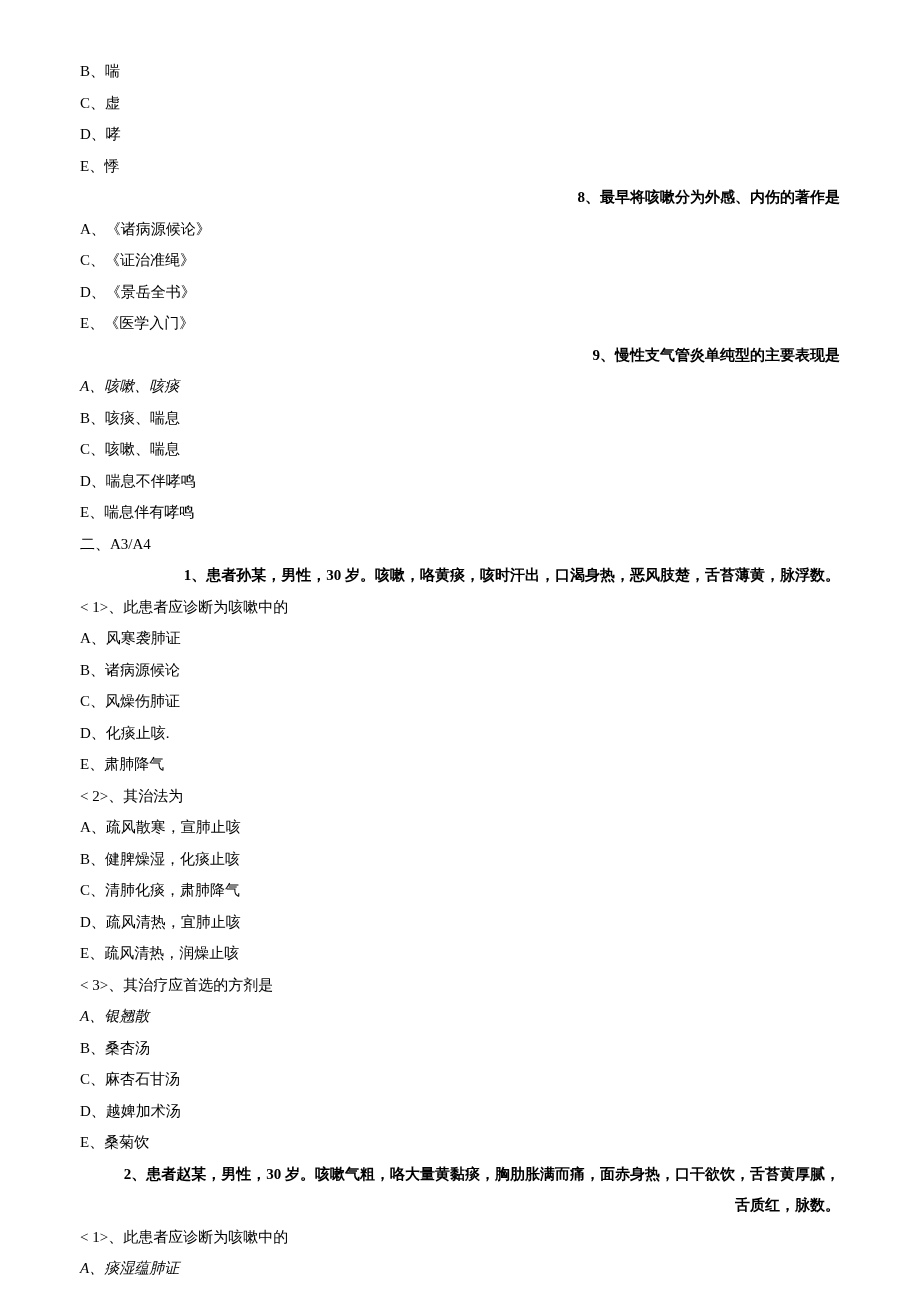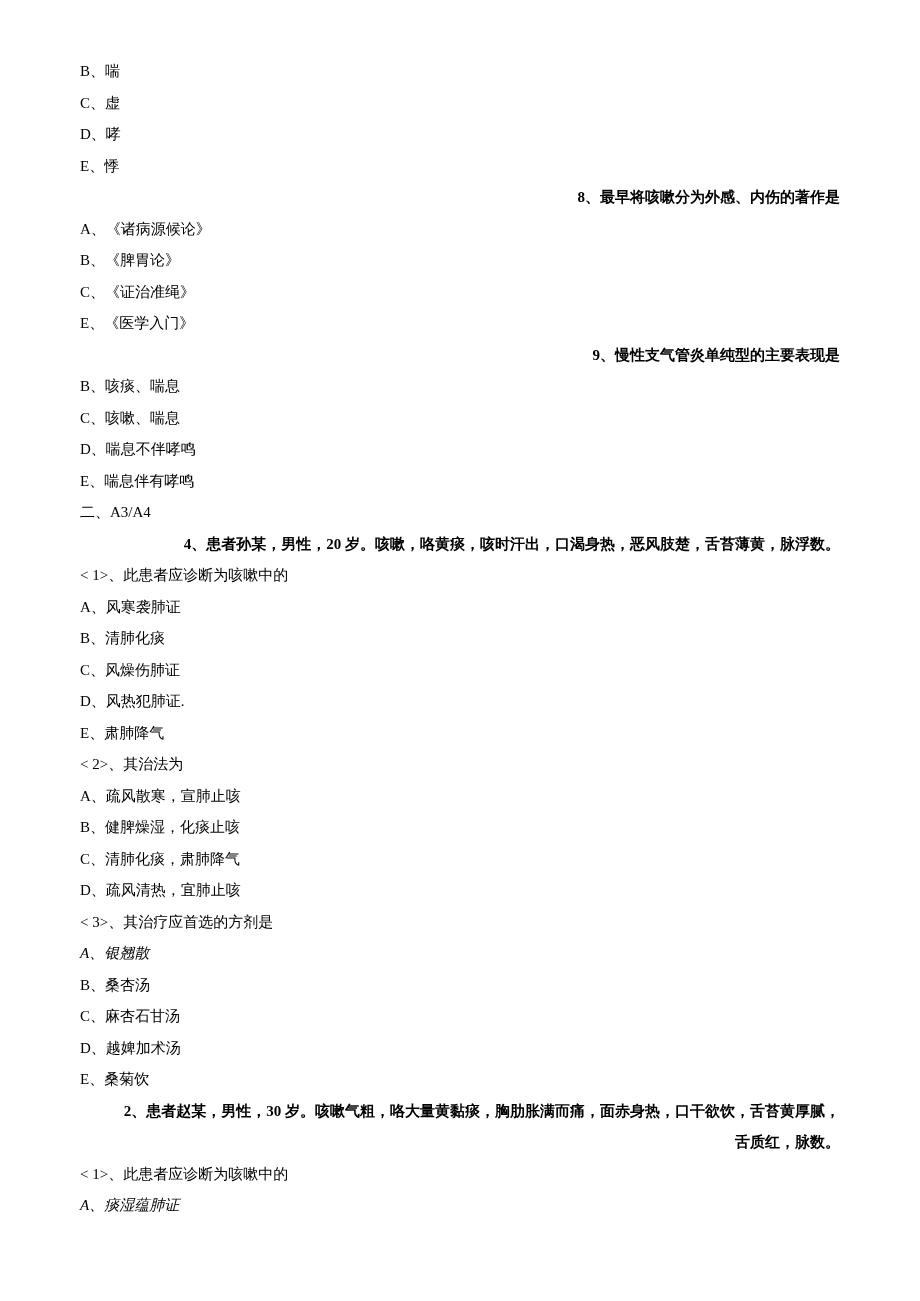--- a/index.html
+++ b/index.html
@@ -31,41 +31,43 @@
 </head>
 <body>
 
 <div class="page" id="page-root">
 <div class="line">B、喘</div>
     <div class="line">C、虚</div>
     <div class="line">D、哮</div>
     <div class="line">E、悸</div>
     <div class="line bold">8、最早将咳嗽分为外感、内伤的著作是</div>
     <div class="line">A、《诸病源候论》</div>
-    <div class="line">B、《脾胃论》</div>
     <div class="line">C、《证治准绳》</div>
+    <div class="line">D、《景岳全书》</div>
     <div class="line">E、《医学入门》</div>
     <div class="line bold">9、慢性支气管炎单纯型的主要表现是</div>
+    <div class="line italic">A、咳嗽、咳痰</div>
     <div class="line">B、咳痰、喘息</div>
     <div class="line">C、咳嗽、喘息</div>
     <div class="line">D、喘息不伴哮鸣</div>
     <div class="line">E、喘息伴有哮鸣</div>
     <div class="line">二、A3/A4</div>
-    <div class="line bold">4、患者孙某，男性，20 岁。咳嗽，咯黄痰，咳时汗出，口渴身热，恶风肢楚，舌苔薄黄，脉浮数。</div>
+    <div class="line bold">1、患者孙某，男性，30 岁。咳嗽，咯黄痰，咳时汗出，口渴身热，恶风肢楚，舌苔薄黄，脉浮数。</div>
     <div class="line">&lt;  1&gt;、此患者应诊断为咳嗽中的</div>
     <div class="line">A、风寒袭肺证</div>
-    <div class="line">B、清肺化痰</div>
+    <div class="line">B、诸病源候论</div>
     <div class="line">C、风燥伤肺证</div>
-    <div class="line">D、风热犯肺证.</div>
+    <div class="line">D、化痰止咳.</div>
     <div class="line">E、肃肺降气</div>
     <div class="line">&lt;  2&gt;、其治法为</div>
     <div class="line">A、疏风散寒，宣肺止咳</div>
     <div class="line">B、健脾燥湿，化痰止咳</div>
     <div class="line">C、清肺化痰，肃肺降气</div>
     <div class="line">D、疏风清热，宜肺止咳</div>
+    <div class="line">E、疏风清热，润燥止咳</div>
     <div class="line">&lt;  3&gt;、其治疗应首选的方剂是</div>
     <div class="line italic">A、银翘散</div>
     <div class="line">B、桑杏汤</div>
     <div class="line">C、麻杏石甘汤</div>
     <div class="line">D、越婢加术汤</div>
     <div class="line">E、桑菊饮</div>
     <div class="line bold">2、患者赵某，男性，30 岁。咳嗽气粗，咯大量黄黏痰，胸肋胀满而痛，面赤身热，口干欲饮，舌苔黄厚腻，</div>
     <div class="line bold">舌质红，脉数。</div>
     <div class="line">&lt;  1&gt;、此患者应诊断为咳嗽中的</div>
     <div class="line italic">A、痰湿蕴肺证</div>

